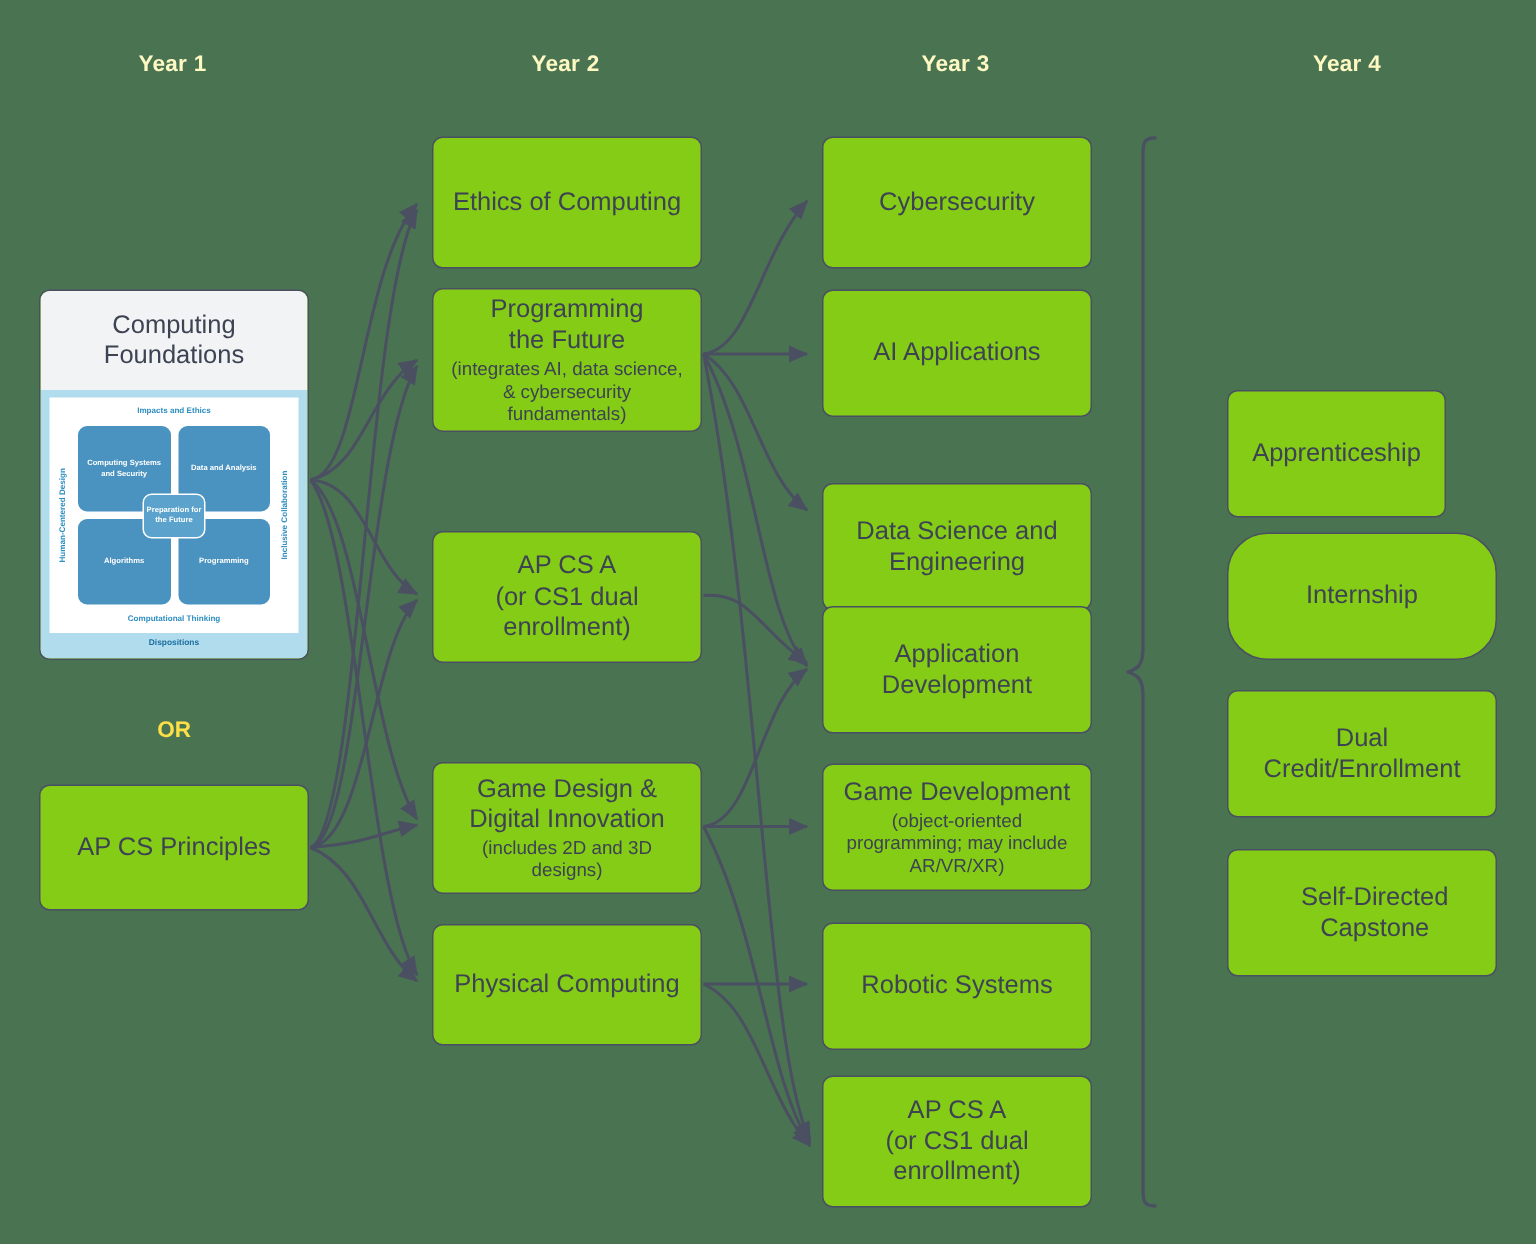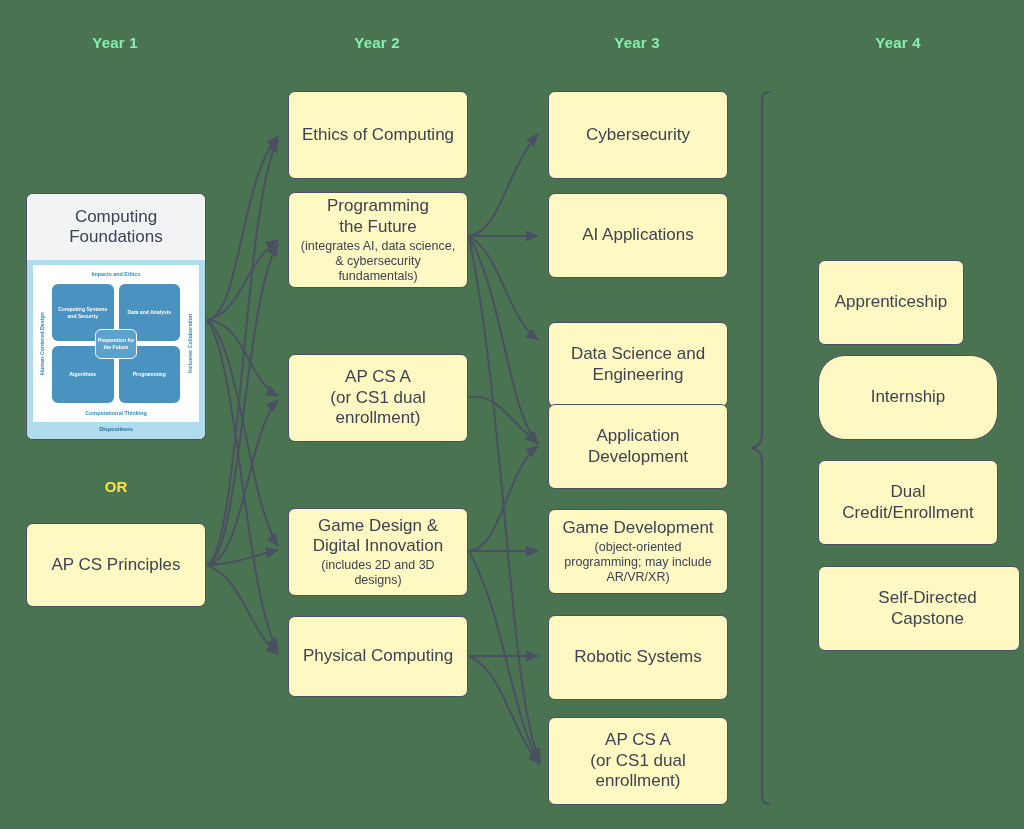--- a/index.html
+++ b/index.html
@@ -25,28 +25,28 @@
     position: absolute;
     left: 0; top: 0;
     width: 1024px;
     height: 829px;
     pointer-events: none;
   }
   .year-label {
     position: absolute;
     font-size: 15px;
     font-weight: bold;
-    color: #86efac;
+    color: #fef9c3;
     text-align: center;
     width: 160px;
     letter-spacing: .2px;
   }
   .node {
     position: absolute;
-    background: #fef9c3;
+    background: #84cc16;
     border: 1.6px solid #4a5061;
     border-radius: 7px;
     display: flex;
     flex-direction: column;
     align-items: center;
     justify-content: center;
     text-align: center;
     color: #3d4352;
     padding: 4px 8px;
   }
@@ -303,17 +303,17 @@
   </div>
 
   <div class="node" style="left:818px; top:355px; width:180px; height:85px;border-radius:27px;">
     <div class="title">Internship</div>
   </div>
 
   <div class="node" style="left:818px; top:460px; width:180px; height:85px;">
     <div class="title">Dual<br>Credit/Enrollment</div>
   </div>
 
-  <div class="node" style="left:818px; top:566px; width:202px; height:85px;padding-left:25px;">
+  <div class="node" style="left:818px; top:566px; width:180px; height:85px;padding-left:25px;">
     <div class="title">Self-Directed<br>Capstone</div>
   </div>
 
 </div>
 
 </body></html>

